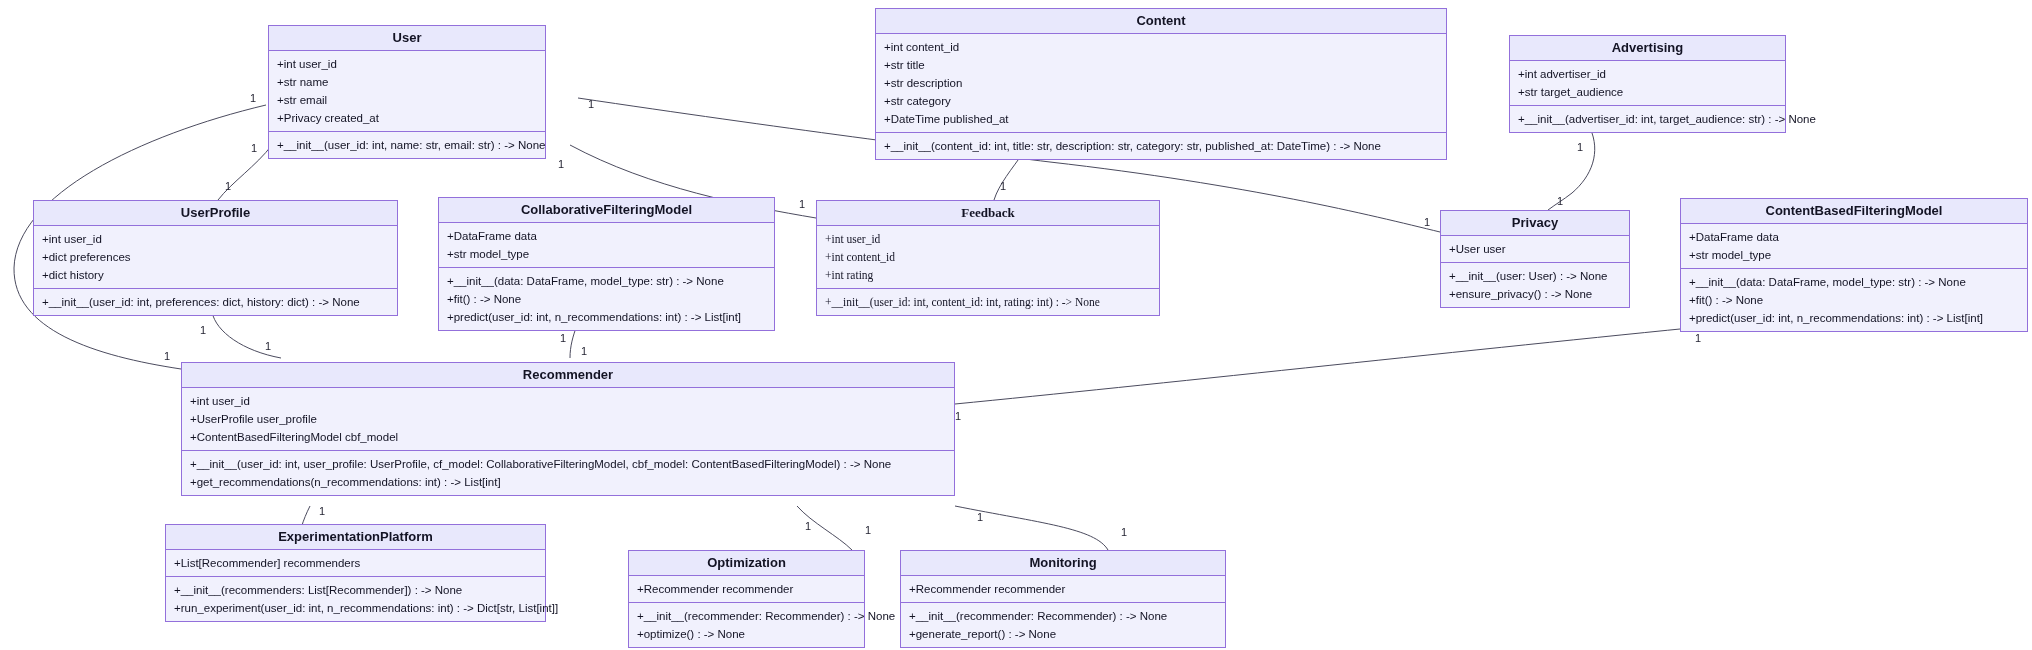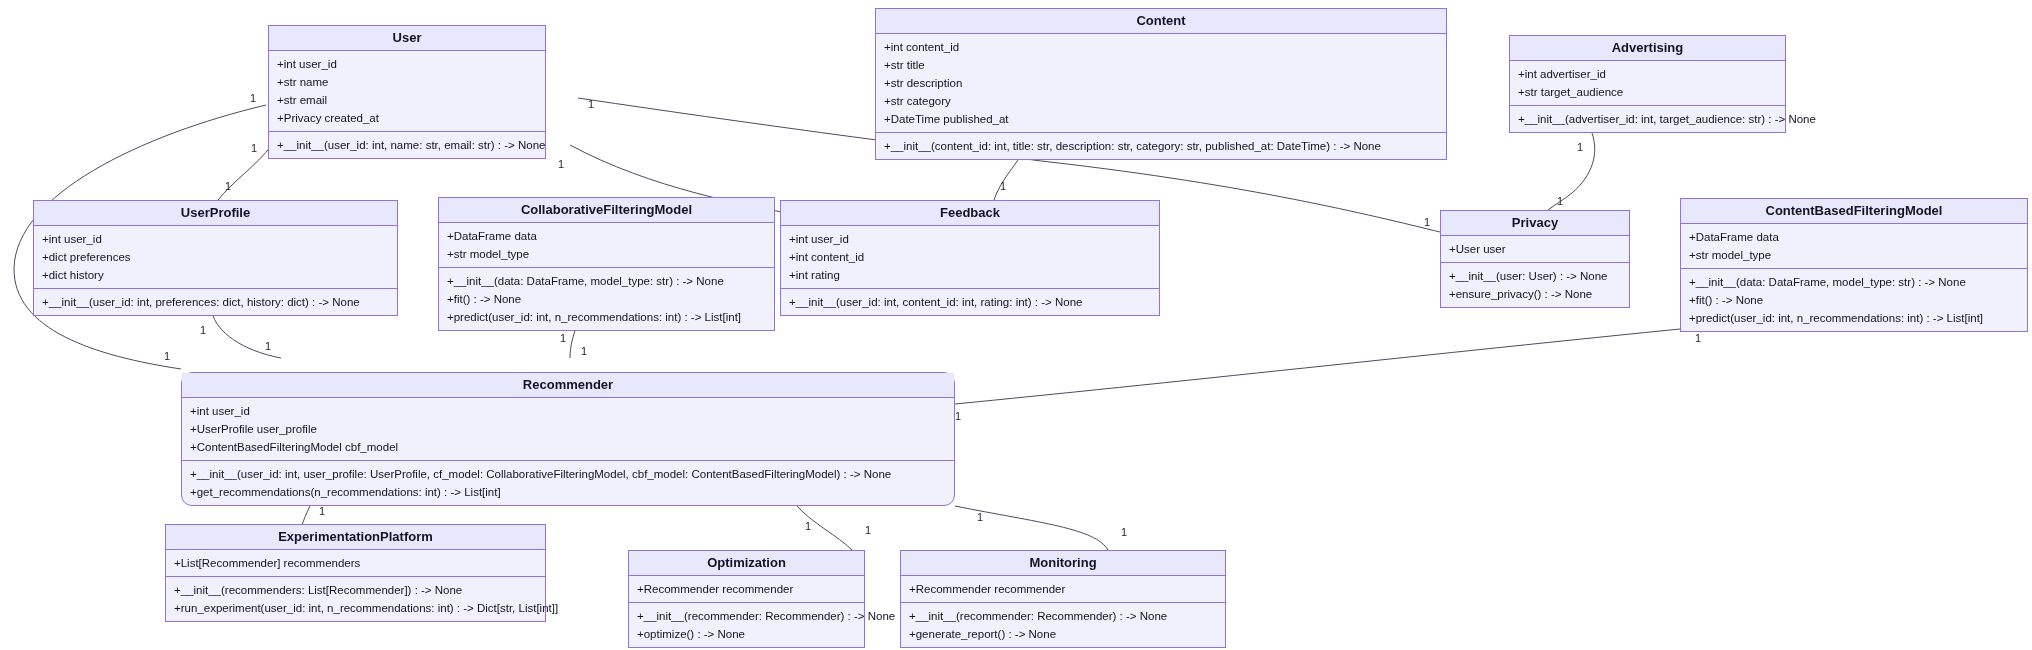--- a/index.html
+++ b/index.html
@@ -152,21 +152,21 @@
         <div class="uml-section uml-attrs">
           <div class="uml-member">+DataFrame data</div>
           <div class="uml-member">+str model_type</div>
         </div>
         <div class="uml-section uml-methods">
           <div class="uml-member">+__init__(data: DataFrame, model_type: str) : -&gt; None</div>
           <div class="uml-member">+fit() : -&gt; None</div>
           <div class="uml-member">+predict(user_id: int, n_recommendations: int) : -&gt; List[int]</div>
         </div>
       </div>
-      <div class="uml-class" style="left: 780px; top: 200px; width: 380px;">
+      <div class="uml-class" style="left: 816px; top: 200px; width: 344px; font-family: Liberation Serif, serif;">
         <div class="uml-title">Feedback</div>
         <div class="uml-section uml-attrs">
           <div class="uml-member">+int user_id</div>
           <div class="uml-member">+int content_id</div>
           <div class="uml-member">+int rating</div>
         </div>
         <div class="uml-section uml-methods">
           <div class="uml-member">+__init__(user_id: int, content_id: int, rating: int) : -&gt; None</div>
         </div>
       </div>
@@ -185,21 +185,21 @@
         <div class="uml-section uml-attrs">
           <div class="uml-member">+DataFrame data</div>
           <div class="uml-member">+str model_type</div>
         </div>
         <div class="uml-section uml-methods">
           <div class="uml-member">+__init__(data: DataFrame, model_type: str) : -&gt; None</div>
           <div class="uml-member">+fit() : -&gt; None</div>
           <div class="uml-member">+predict(user_id: int, n_recommendations: int) : -&gt; List[int]</div>
         </div>
       </div>
-      <div class="uml-class" style="left: 181px; top: 372px; width: 774px; border-radius: 11px;">
+      <div class="uml-class" style="left: 181px; top: 362px; width: 774px;">
         <div class="uml-title">Recommender</div>
         <div class="uml-section uml-attrs">
           <div class="uml-member">+int user_id</div>
           <div class="uml-member">+UserProfile user_profile</div>
           <div class="uml-member">+ContentBasedFilteringModel cbf_model</div>
         </div>
         <div class="uml-section uml-methods">
           <div class="uml-member">+__init__(user_id: int, user_profile: UserProfile, cf_model: CollaborativeFilteringModel, cbf_model: ContentBasedFilteringModel) : -&gt; None</div>
           <div class="uml-member">+get_recommendations(n_recommendations: int) : -&gt; List[int]</div>
         </div>

